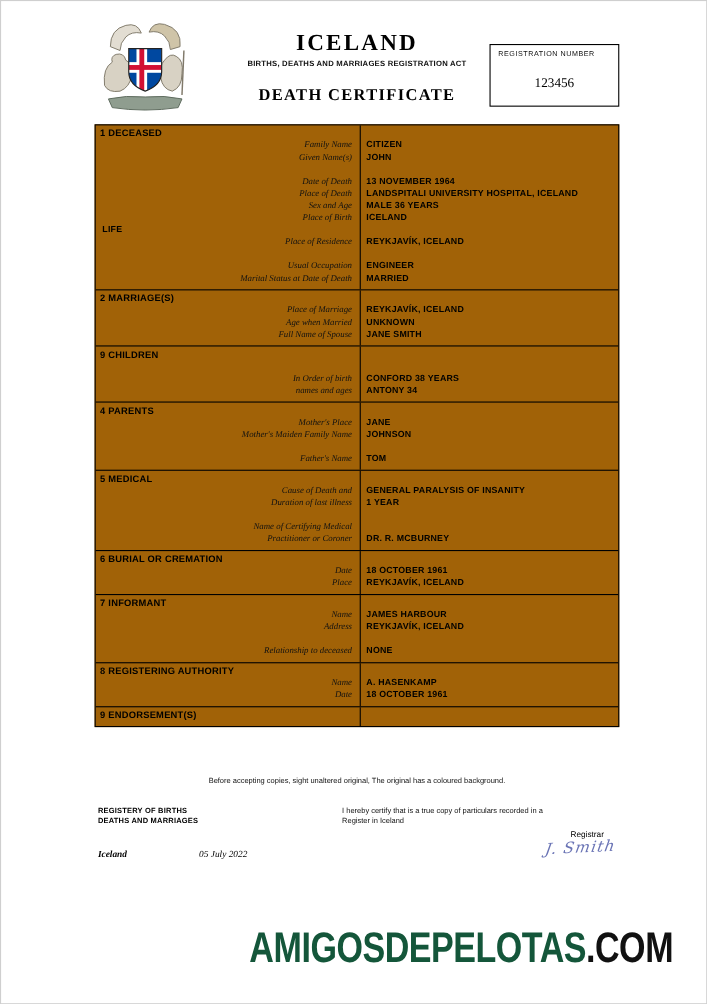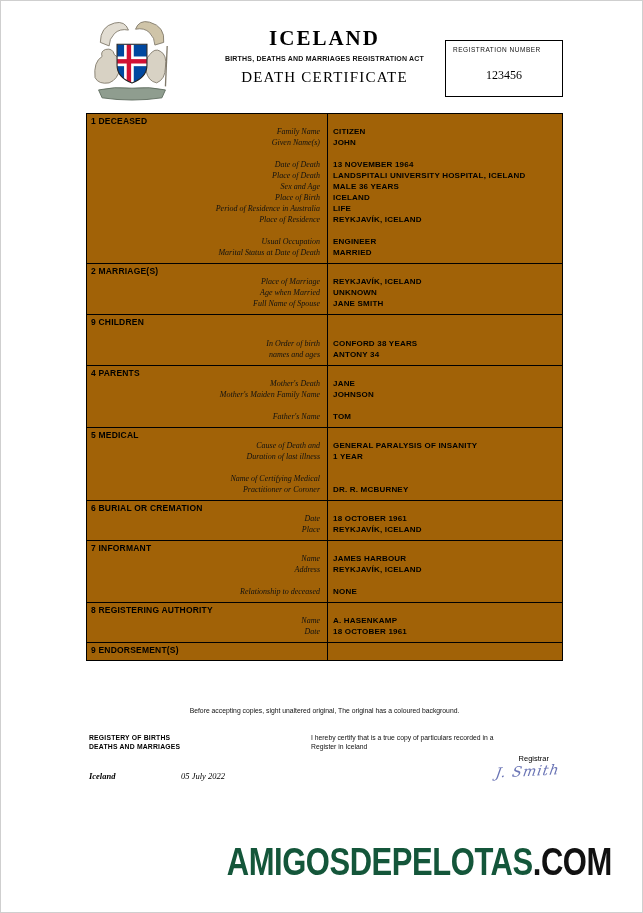--- a/index.html
+++ b/index.html
@@ -7,21 +7,21 @@
   body { background:#fff; font-family:"Liberation Sans", sans-serif; color:#000; position:relative; overflow:hidden; }
   .page { position:absolute; inset:0; background:#fff; border:1px solid #cfcfcf; }
   .content { position:absolute; left:85px; top:15px; width:477px; }
 
   
   .header { position:relative; height:97px; }
   .coat { position:absolute; left:2px; top:-2px; width:88px; height:92px; }
   .titles { position:absolute; left:40px; right:40px; top:10px; text-align:center; }
   .country-title { font-family:"Liberation Serif", serif; font-weight:bold; font-size:21px; letter-spacing:2px; }
   .act { font-size:7px; font-weight:bold; letter-spacing:.2px; margin-top:4px; color:#111; }
-  .doc-title { font-family:"Liberation Serif", serif; font-weight:normal; font-size:15px; letter-spacing:1.2px; margin-top:7px; }
+  .doc-title { font-family:"Liberation Serif", serif; font-weight:bold; font-size:15px; letter-spacing:1.2px; margin-top:17px; }
   .regbox { position:absolute; right:0; top:24px; width:118px; height:57px; border:1px solid #000; padding:5px 7px; background:#fff; }
   .reg-label { font-size:6.5px; letter-spacing:.5px; color:#111; }
   .reg-number { text-align:center; margin-top:15px; font-family:"Liberation Serif", serif; font-size:12px; }
 
   
   .cert-table { border:1.5px solid #000; background:#a16207; }
   .section { position:relative; padding-bottom:5px; }
   .section + .section { border-top:1px solid #000; }
   .section::before { content:""; position:absolute; left:240px; top:0; bottom:0; width:1px; background:#000; }
   .section-title { font-size:8.5px; font-weight:bold; letter-spacing:.2px; line-height:10px; padding:2px 0 0 4px; }
@@ -106,21 +106,20 @@
           </div>
           <div class="row">
             <div class="lbl">Sex and Age</div>
             <div class="val">MALE 36 YEARS</div>
           </div>
           <div class="row">
             <div class="lbl">Place of Birth</div>
             <div class="val">ICELAND</div>
           </div>
           <div class="row">
-            <div class="lbl">Period of Residence in Australia</div>
             <div class="val">LIFE</div>
           </div>
           <div class="row">
             <div class="lbl">Place of Residence</div>
             <div class="val">REYKJAVÍK, ICELAND</div>
           </div>
           <div class="row">
             <div class="lbl"></div>
             <div class="val"></div>
           </div>
@@ -159,21 +158,21 @@
             <div class="val">CONFORD 38 YEARS</div>
           </div>
           <div class="row">
             <div class="lbl">names and ages</div>
             <div class="val">ANTONY 34</div>
           </div>
         </div>
         <div class="section">
           <div class="section-title">4 PARENTS</div>
           <div class="row">
-            <div class="lbl">Mother's Death</div>
+            <div class="lbl">Mother's Place</div>
             <div class="val">JANE</div>
           </div>
           <div class="row">
             <div class="lbl">Mother's Maiden Family Name</div>
             <div class="val">JOHNSON</div>
           </div>
           <div class="row">
             <div class="lbl"></div>
             <div class="val"></div>
           </div>

